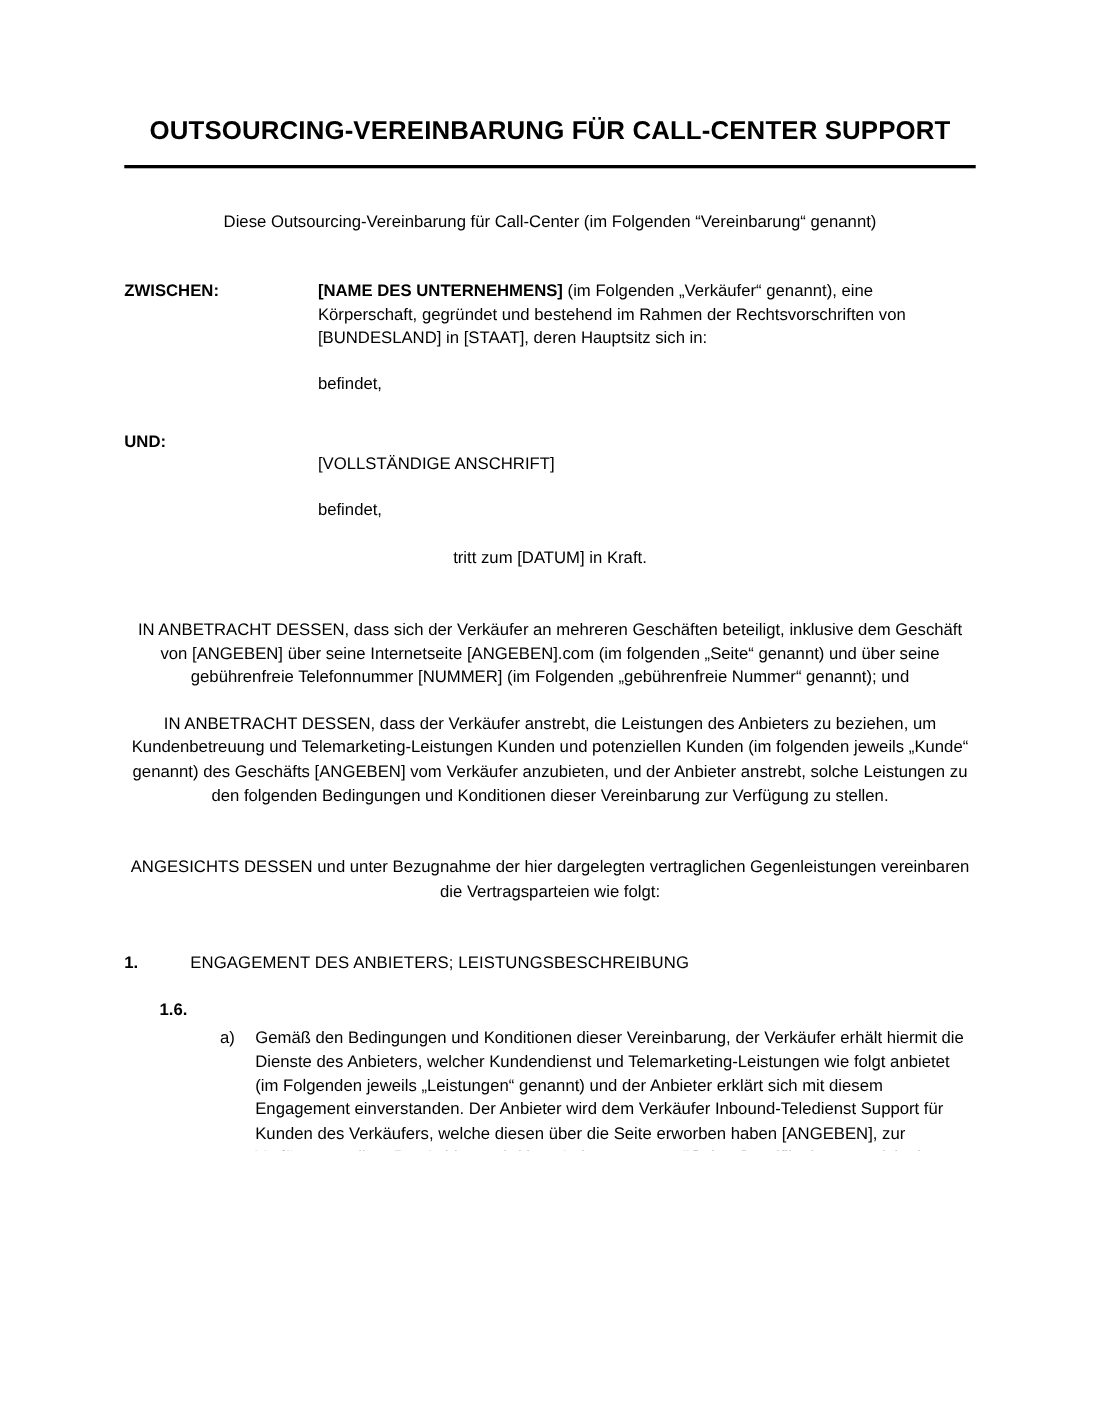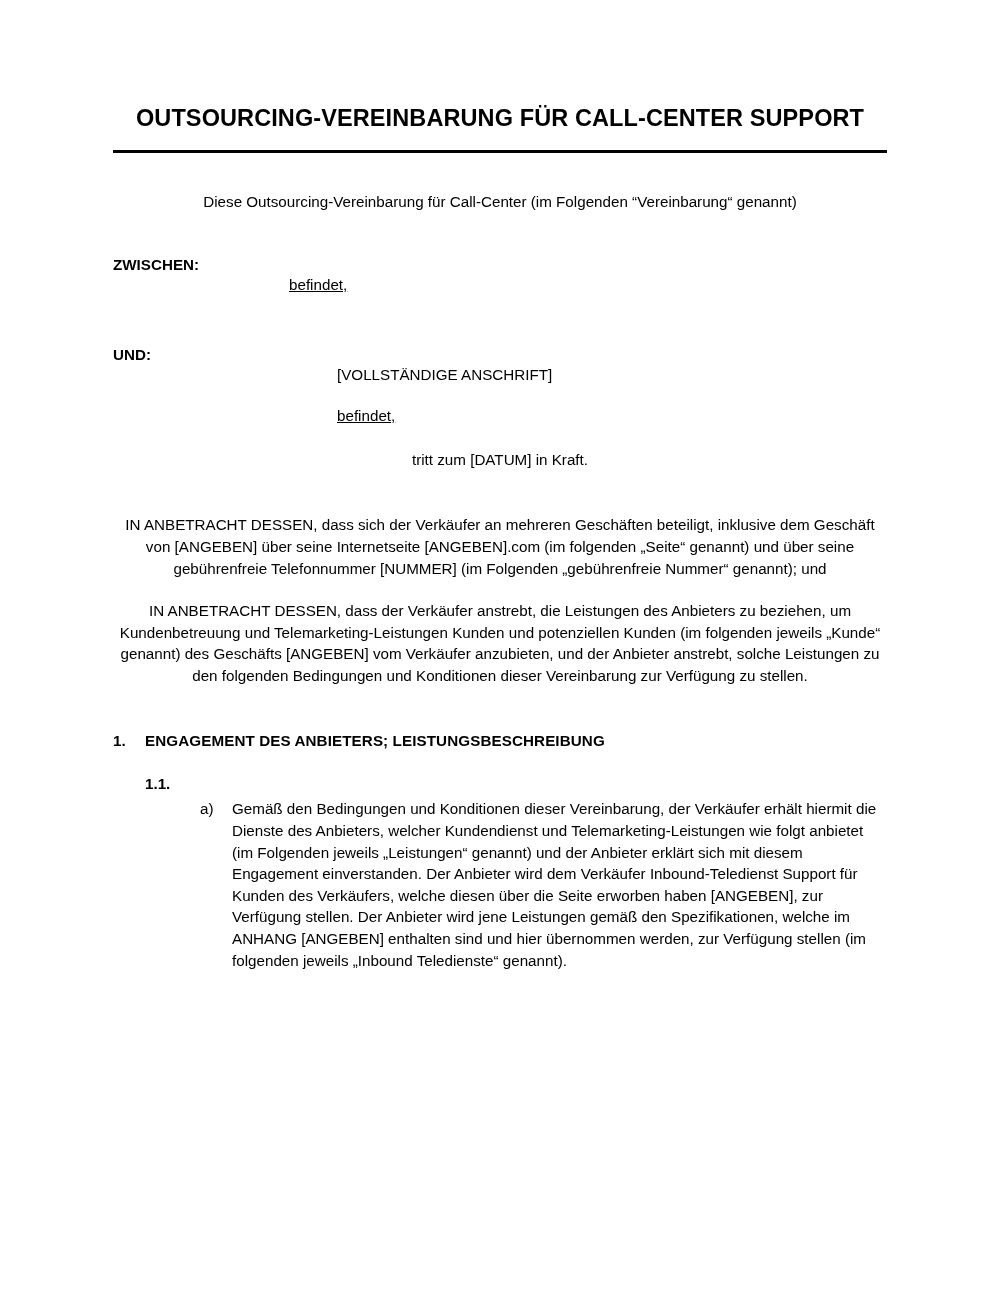--- a/index.html
+++ b/index.html
@@ -53,35 +53,35 @@
   .intro {
     margin-top: 38px;
   }
 
   
   .party-block {
     display: flex;
     align-items: flex-start;
   }
   .party-zwischen { margin-top: 42px; }
-  .party-und      { margin-top: 48px; gap: 48px; }
+  .party-und      { margin-top: 31px; }
 
   .party-label {
     flex: 0 0 176px;
     font-size: 15.2px;
     font-weight: bold;
     line-height: 1.42;
   }
   .party-body {
     flex: 1 1 auto;
     font-size: 15.2px;
     line-height: 1.42;
   }
   .party-body .line-gap  { margin-top: 20px; }
-  .party-body .line-gap2 { margin-top: 20px; text-decoration: underline; }
+  .party-body .line-gap2 { margin-top: 20px; }
   .bold { font-weight: bold; }
 
   .effective {
     margin-top: 22px;
   }
 
   
   .recital-1 { margin-top: 44px; }
   .recital-2 { margin-top: 21px; }
   .angesichts { margin-top: 44px; }
@@ -92,22 +92,23 @@
     display: flex;
     align-items: flex-start;
   }
   .section-num {
     flex: 0 0 32px;
     font-size: 15.2px;
     font-weight: bold;
   }
   .section-heading {
     font-size: 15.2px;
-    font-weight: bold;
+    font-weight: normal;
     letter-spacing: 0.1px;
+    margin-left: 28px;
   }
 
   .subsection {
     margin-top: 26px;
     margin-left: 32px;
     font-size: 15.2px;
     font-weight: bold;
   }
 
   .clause {
@@ -156,45 +157,47 @@
   <div class="content">
 
     <h1 class="doc-title">OUTSOURCING-VEREINBARUNG FÜR CALL-CENTER SUPPORT</h1>
     <div class="title-rule"></div>
 
     <p class="para intro">Diese Outsourcing-Vereinbarung für Call-Center (im Folgenden “Vereinbarung“ genannt)</p>
 
     <div class="party-block party-zwischen">
       <div class="party-label">ZWISCHEN:</div>
       <div class="party-body">
+        <div><span class="bold">[NAME DES UNTERNEHMENS]</span><span> (im Folgenden „Verkäufer“ genannt), eine Körperschaft, gegründet und bestehend im Rahmen der Rechtsvorschriften von [BUNDESLAND] in [STAAT], deren Hauptsitz sich in:</span></div>
         <div class="line-gap2">befindet,</div>
       </div>
     </div>
 
     <div class="party-block party-und">
       <div class="party-label">UND:</div>
       <div class="party-body">
         <div class="line-gap">[VOLLSTÄNDIGE ANSCHRIFT]</div>
         <div class="line-gap2">befindet,</div>
       </div>
     </div>
 
     <p class="para effective">tritt zum [DATUM] in Kraft.</p>
 
     <p class="para recital-1">IN ANBETRACHT DESSEN, dass sich der Verkäufer an mehreren Geschäften beteiligt, inklusive dem Geschäft von [ANGEBEN] über seine Internetseite [ANGEBEN].com (im folgenden „Seite“ genannt) und über seine gebührenfreie Telefonnummer [NUMMER] (im Folgenden „gebührenfreie Nummer“ genannt); und</p>
 
     <p class="para recital-2">IN ANBETRACHT DESSEN, dass der Verkäufer anstrebt, die Leistungen des Anbieters zu beziehen, um Kundenbetreuung und Telemarketing-Leistungen Kunden und potenziellen Kunden (im folgenden jeweils „Kunde“ genannt) des Geschäfts [ANGEBEN] vom Verkäufer anzubieten, und der Anbieter anstrebt, solche Leistungen zu den folgenden Bedingungen und Konditionen dieser Vereinbarung zur Verfügung zu stellen.</p>
 
+    <p class="para angesichts">ANGESICHTS DESSEN und unter Bezugnahme der hier dargelegten vertraglichen Gegenleistungen vereinbaren die Vertragsparteien wie folgt:</p>
 
     <div class="section-1">
       <div class="section-num">1.</div>
       <div class="section-heading">ENGAGEMENT DES ANBIETERS; LEISTUNGSBESCHREIBUNG</div>
     </div>
 
-    <div class="subsection">1.1.</div>
+    <div class="subsection">1.6.</div>
 
     <div class="clause">
       <div class="clause-marker">a)</div>
       <div class="clause-text">Gemäß den Bedingungen und Konditionen dieser Vereinbarung, der Verkäufer erhält hiermit die Dienste des Anbieters, welcher Kundendienst und Telemarketing-Leistungen wie folgt anbietet (im Folgenden jeweils „Leistungen“ genannt) und der Anbieter erklärt sich mit diesem Engagement einverstanden. Der Anbieter wird dem Verkäufer Inbound-Teledienst Support für Kunden des Verkäufers, welche diesen über die Seite erworben haben [ANGEBEN], zur Verfügung stellen. Der Anbieter wird jene Leistungen gemäß den Spezifikationen, welche im ANHANG [ANGEBEN] enthalten sind und hier übernommen werden, zur Verfügung stellen (im folgenden jeweils „Inbound Teledienste“ genannt).</div>
     </div>
 
   </div>
 
   <div class="footer">
     <div class="footer-rule"></div>

